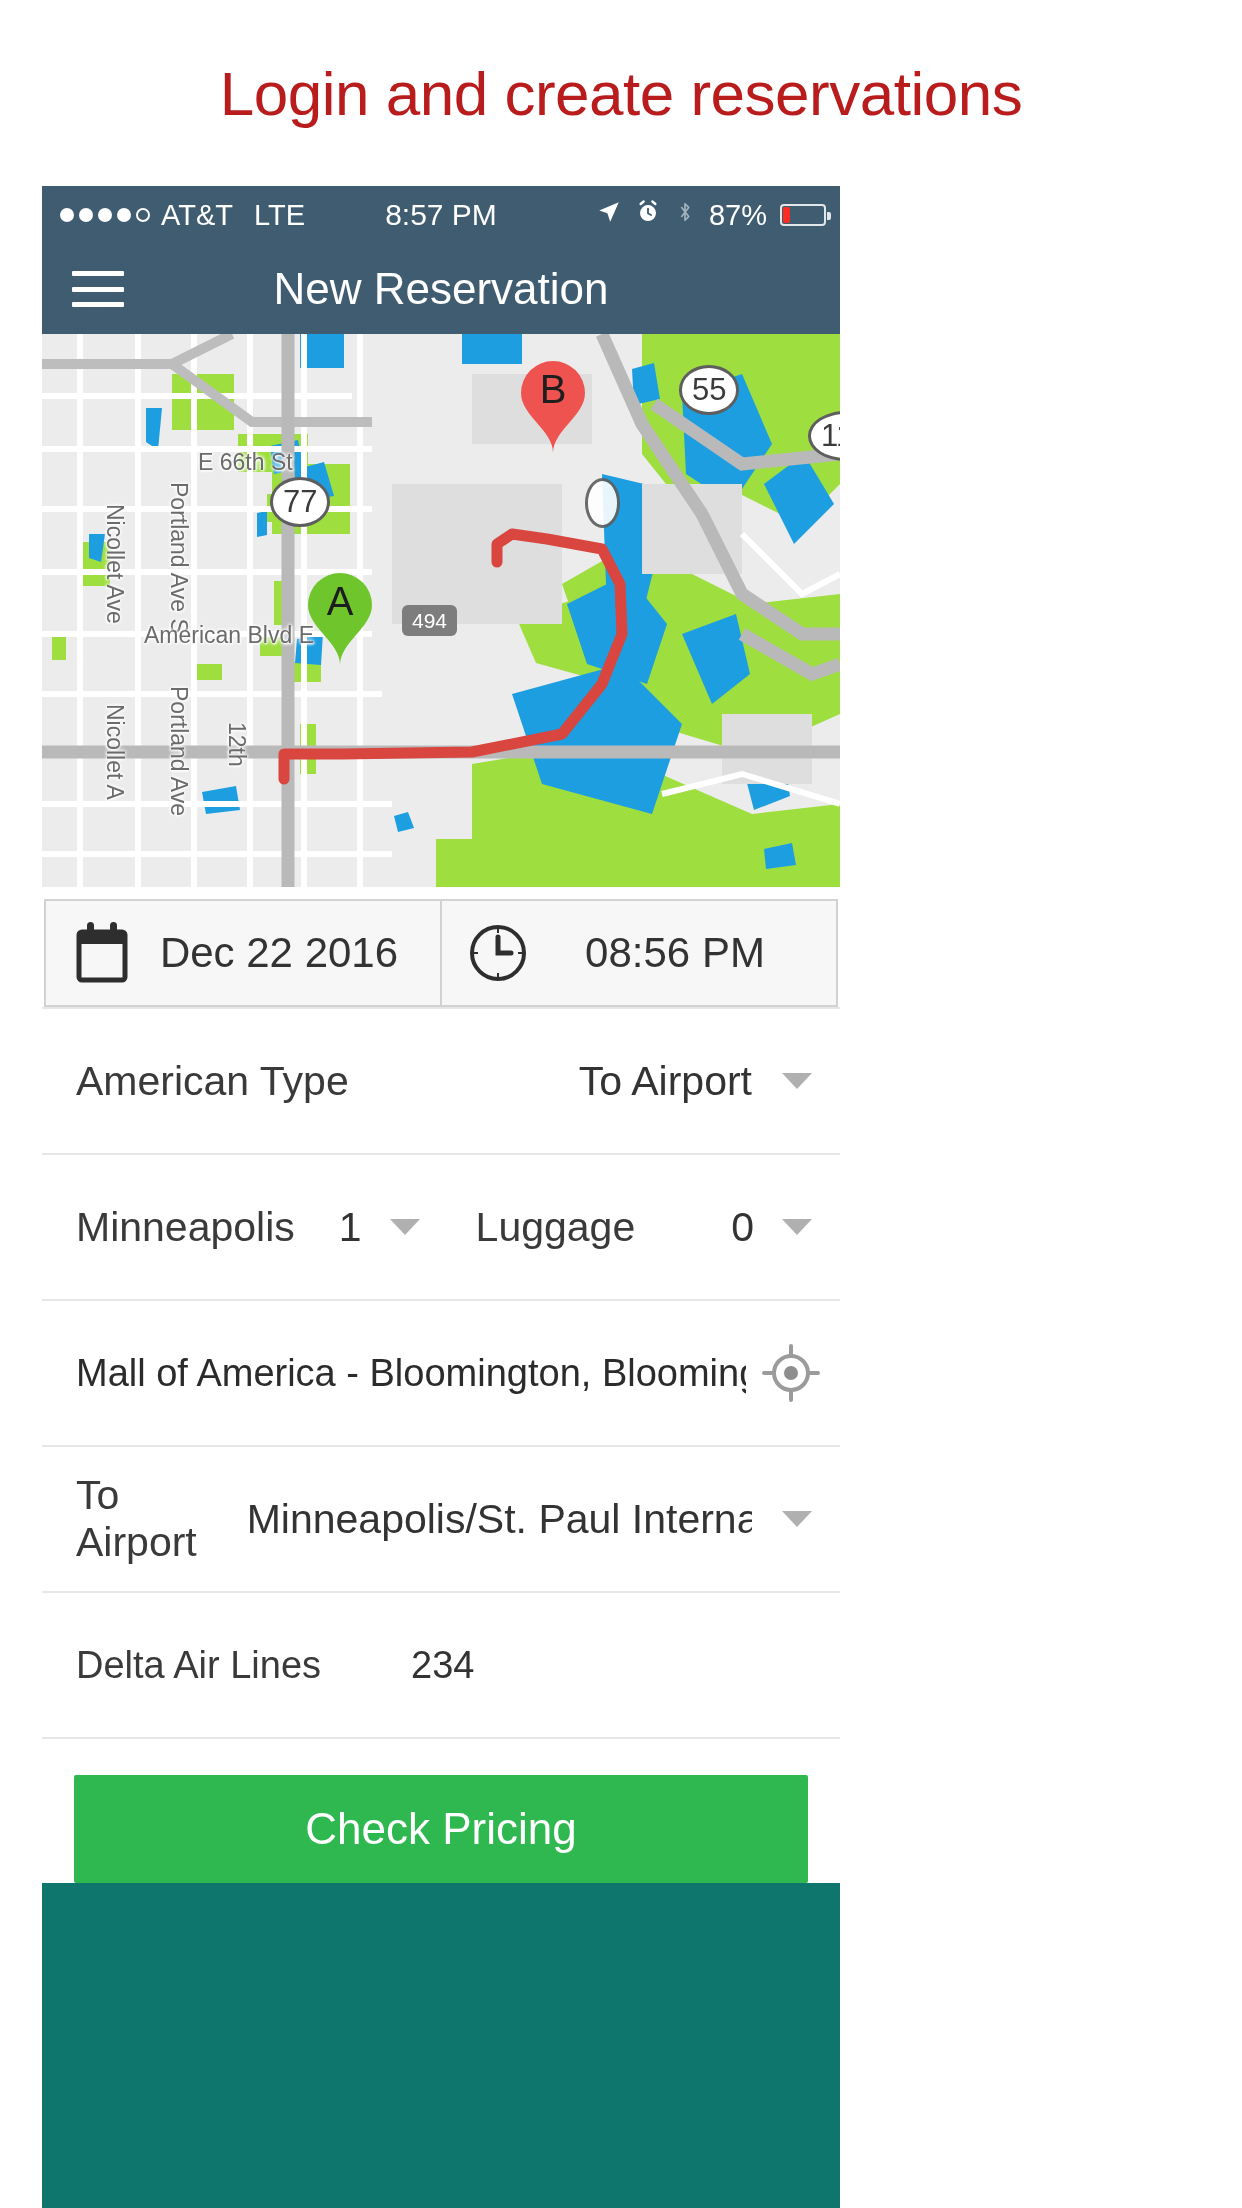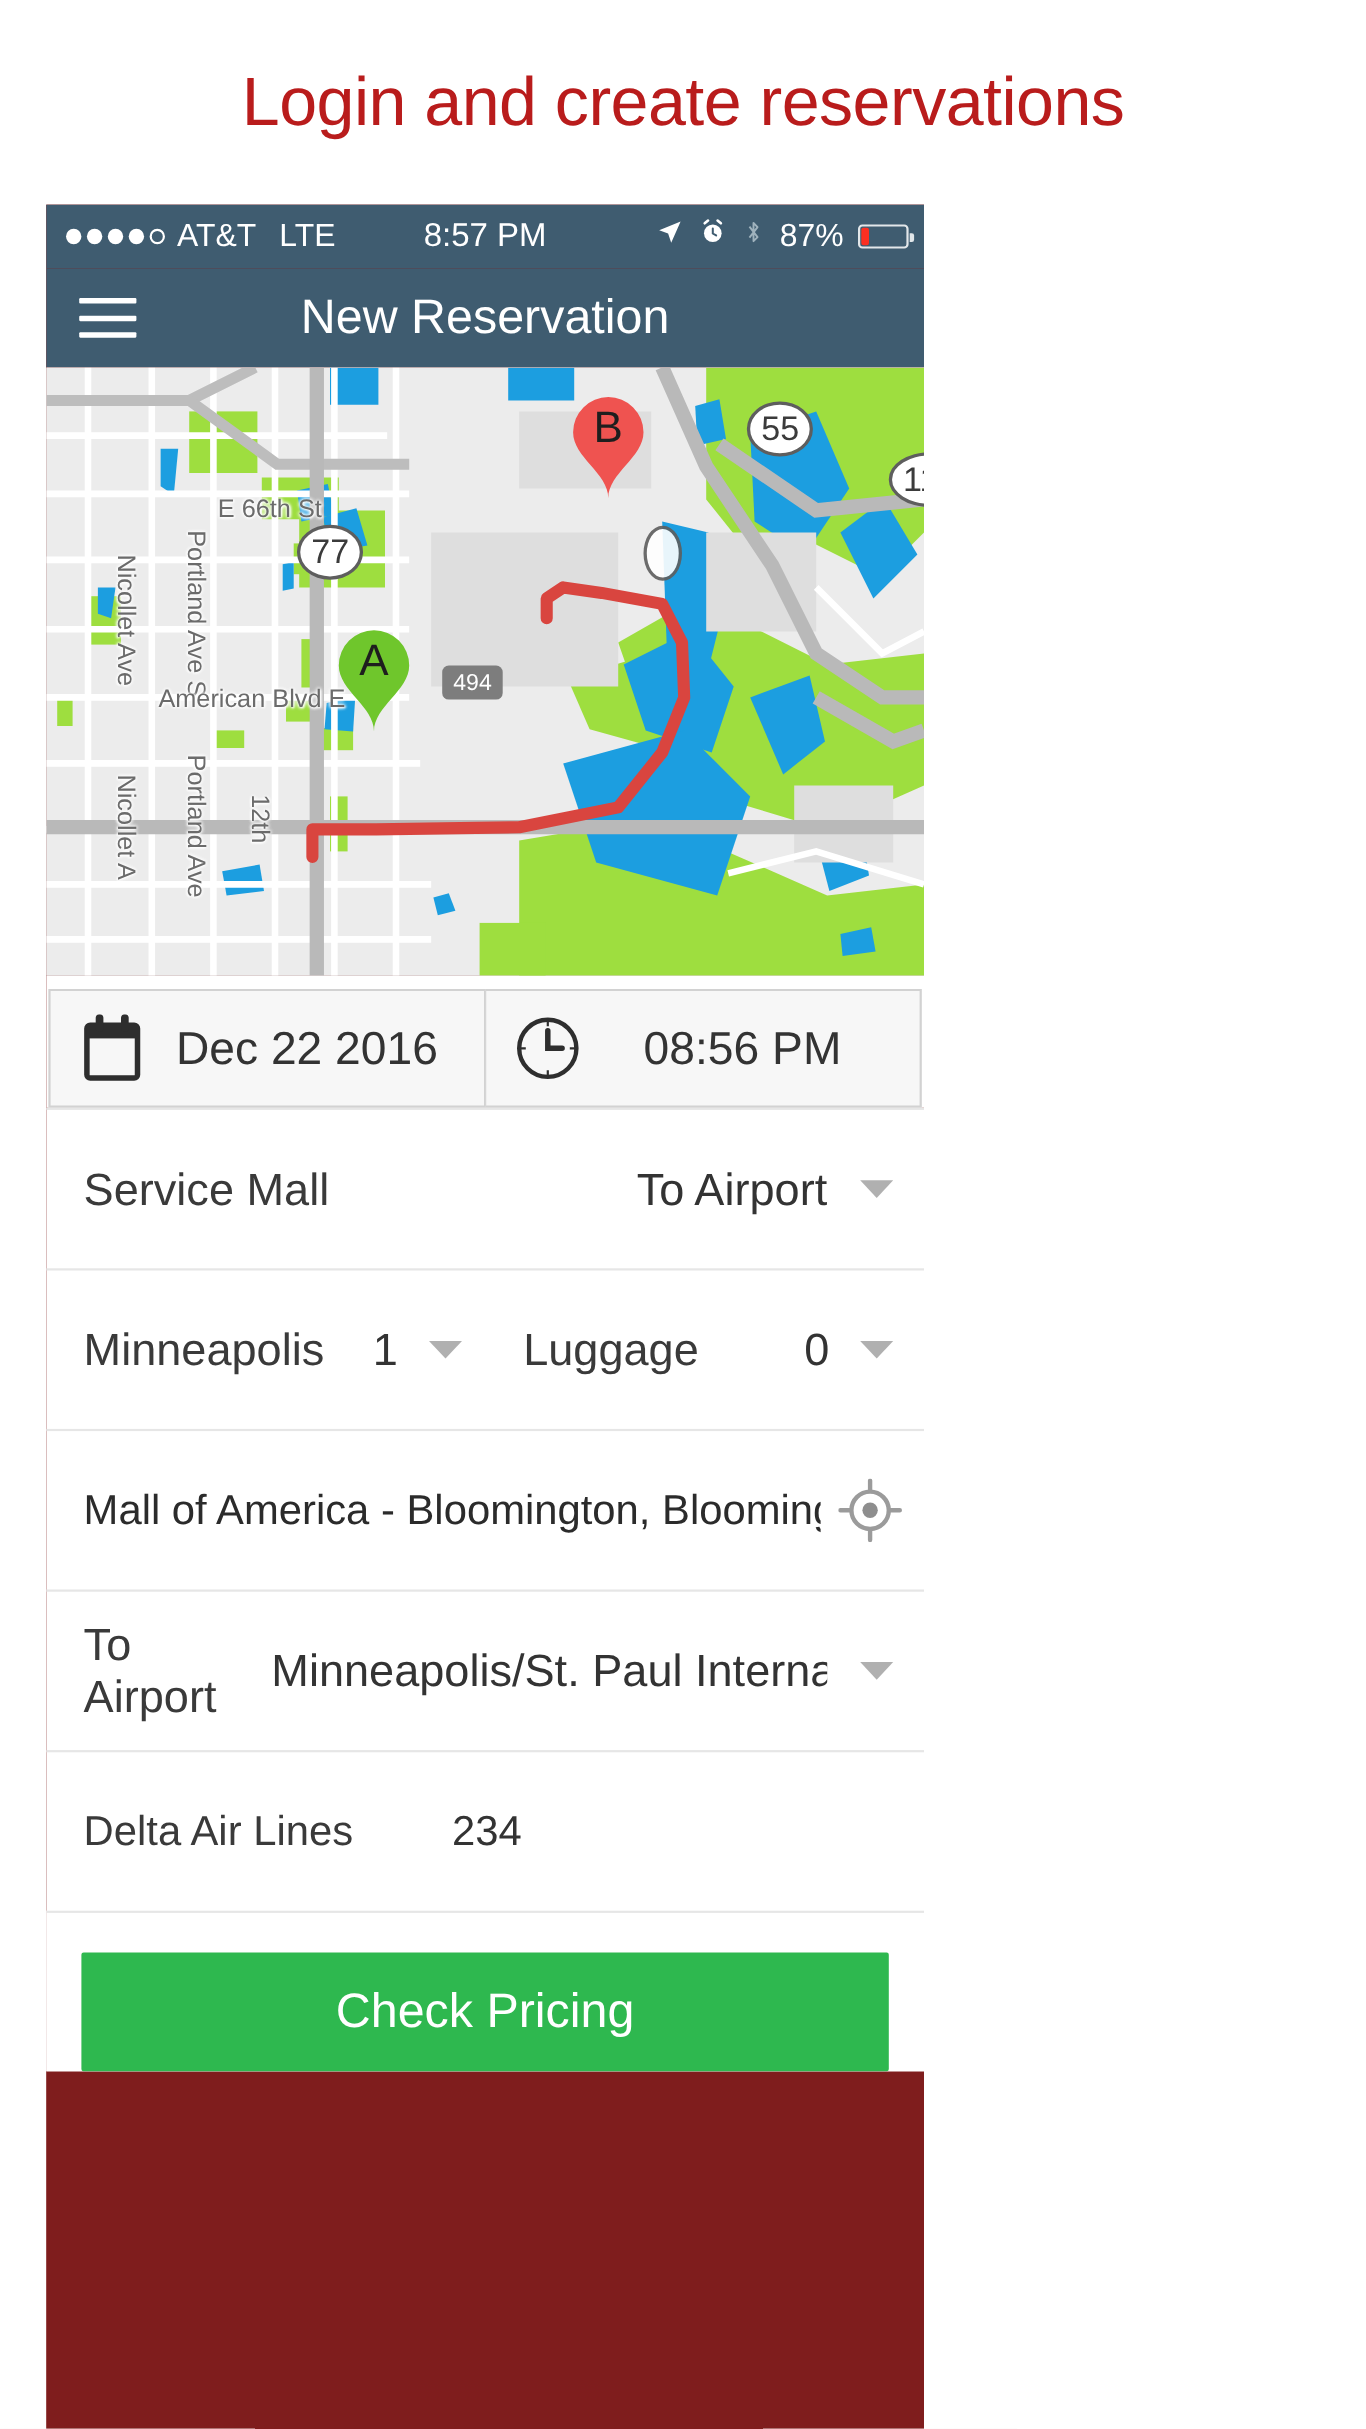--- a/index.html
+++ b/index.html
@@ -17,21 +17,21 @@
     text-align: center;
     font-size: 62px; font-weight: 400; color: #b91c1c;
     letter-spacing: -0.5px;
     font-family: "Liberation Sans", sans-serif;
   }
 
   
   .phone {
     position: absolute; left: 42px; top: 186px;
     width: 798px; height: 2022px;
-    background: #7f1d1d;
+    background: #0f766e;
     overflow: hidden;
   }
 
   
   .statusbar {
     position: relative; height: 58px; width: 100%;
     background: #3f5c70;
     display: flex; align-items: center;
     color: #ffffff; font-size: 29px;
     box-sizing: border-box; padding: 0 14px 0 18px;
@@ -328,21 +328,21 @@
             </g>
           </svg>
         </div>
         <div class="dttext">08:56 PM</div>
       </div>
     </div>
 
     <div class="rows">
 
       <div class="row">
-        <span class="label">Service Mall</span>
+        <span class="label">American Type</span>
         <span class="value">To Airport</span>
         <span class="caret"></span>
       </div>
 
       <div class="row counts">
         <span class="label">Minneapolis</span>
         <span class="num">1</span>
         <span class="caret"></span>
         <span class="gap"></span>
         <span class="label">Luggage</span>

